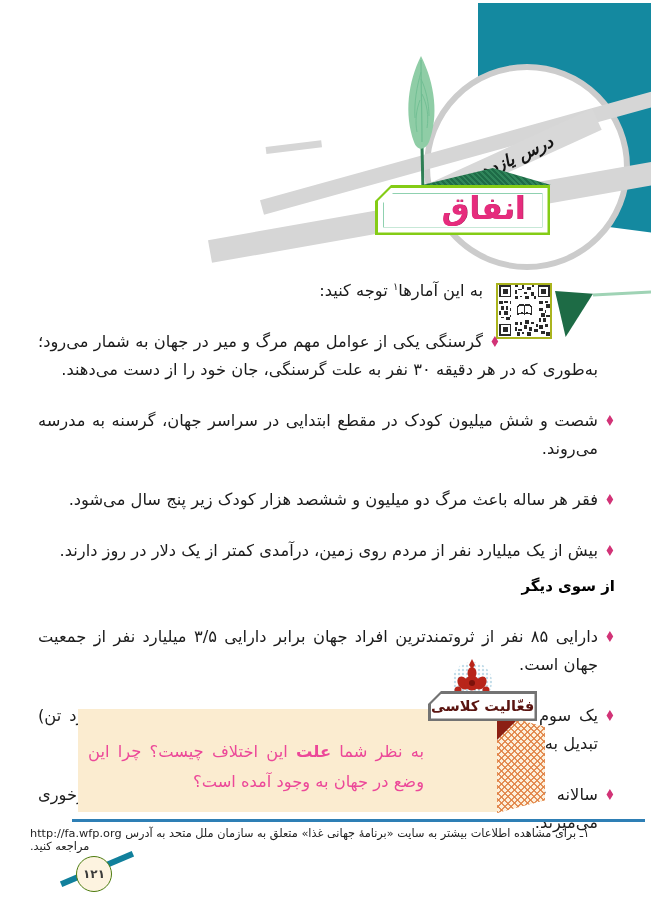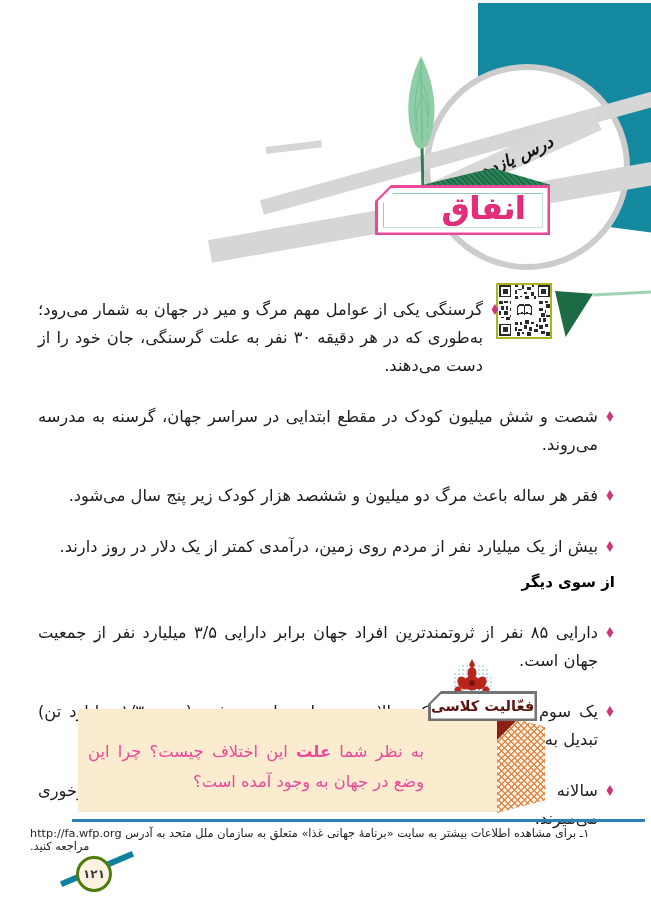--- a/index.html
+++ b/index.html
@@ -17,21 +17,21 @@
   .band-dash{left:266px;top:147px;width:56px;height:7px;transform:rotate(-7deg);z-index:4;}
   .leaf{position:absolute;left:396px;top:54px;width:50px;height:142px;z-index:5;}
   .lesson-banner{position:absolute;left:426px;top:186px;width:188px;height:23px;z-index:6;
     background:#d8d8d8;transform:rotate(-24.6deg);transform-origin:0 50%;
     display:flex;align-items:center;justify-content:center;}
   .lesson-banner span{font-size:17px;font-weight:bold;font-style:italic;color:#151515;letter-spacing:1px;}
   .roof{position:absolute;left:422px;top:168px;width:129px;height:17px;z-index:6;
     clip-path:polygon(55% 0,100% 100%,0 100%);
     background:repeating-linear-gradient(45deg,#1e6b47 0 2px,#2f855a 2px 4px);}
   .title-box{position:absolute;left:375px;top:185px;width:175px;height:50px;z-index:7;
-    background:#ec4899;clip-path:polygon(16px 0,100% 0,100% 100%,0 100%,0 16px);}
+    background:#84cc16;clip-path:polygon(16px 0,100% 0,100% 100%,0 100%,0 16px);}
   .title-box-inner{position:absolute;inset:2.5px;background:#ffffff;
     clip-path:polygon(14px 0,100% 0,100% 100%,0 100%,0 14px);}
   .title-box-line{position:absolute;inset:5px;border:1px solid #8fd1b0;
     clip-path:polygon(11px 0,100% 0,100% 100%,0 100%,0 11px);}
   .title-text{position:absolute;right:22px;top:50%;transform:translateY(-56%);
     font-size:31px;font-weight:bold;color:#e62c7d;text-shadow:0.5px 0.5px 0 #9c1d55;}
 
   
   .content{position:absolute;left:38px;top:273px;width:577px;z-index:8;
     direction:rtl;text-align:justify;font-size:16.3px;line-height:28px;color:#1c1c1c;}
@@ -69,21 +69,21 @@
   .activity-question{position:absolute;left:88px;top:737px;width:336px;z-index:9;
     direction:rtl;text-align:justify;font-size:16.3px;line-height:30px;color:#ec4899;}
 
   
   .foot-rule{position:absolute;left:72px;top:819px;width:573px;height:2.5px;background:#2e7fb5;z-index:8;}
   .footnote{position:absolute;left:30px;top:827px;width:588px;z-index:8;direction:rtl;
     text-align:left;font-size:11.3px;color:#222;}
   .pagenum-bar{position:absolute;left:58px;top:866px;width:78px;height:6px;background:#11809c;
     transform:rotate(-23deg);z-index:8;}
   .pagenum-circle{position:absolute;left:76px;top:856px;width:36px;height:36px;z-index:9;
-    background:#fdf3e0;border:3px solid #4d7c0f;border-radius:50%;box-sizing:border-box;
+    background:#fdf3e0;border:1px solid #4d7c0f;border-radius:50%;box-sizing:border-box;
     display:flex;align-items:center;justify-content:center;}
   .pagenum-circle span{font-size:12px;font-weight:bold;color:#3b3b3b;}
 </style>
 </head>
 <body>
 
 <div class="page">
 
   <div class="teal-block"></div>
   <div class="header-circle"></div>
@@ -181,20 +181,21 @@
               <rect x="24" y="2" width="3" height="3"></rect>
               <rect x="2" y="24" width="3" height="3"></rect>
             </g>
           <rect x="9" y="10" width="11" height="8.5" fill="#ffffff"></rect>
           <path d="M10.5,12.2 C12,11 14,11 14.5,12 L14.5,16.5 C14,15.8 12,15.8 10.5,16.8 Z M18.5,12.2 C17,11 15,11 14.5,12 L14.5,16.5 C15,15.8 17,15.8 18.5,16.8 Z" fill="none" stroke="#2a2a2a" stroke-width="0.9"></path>
           <path d="M14.5,12 L14.5,16.5" stroke="#2a2a2a" stroke-width="0.8"></path>
         </svg>
       </div>
     </div>
 
+    <p class="lead"><span>به این آمارها</span><sup>۱</sup><span> توجه کنید:</span></p>
 
     <div>
 
         <div class="bullet"><span class="diamond">♦</span><span>گرسنگی یکی از عوامل مهم مرگ و میر در جهان به شمار می‌رود؛ به‌طوری که در هر دقیقه ۳۰ نفر به علت گرسنگی، جان خود را از دست می‌دهند.</span></div>
 
         <div class="bullet"><span class="diamond">♦</span><span>شصت و شش میلیون کودک در مقطع ابتدایی در سراسر جهان، گرسنه به مدرسه می‌روند.</span></div>
 
         <div class="bullet"><span class="diamond">♦</span><span>فقر هر ساله باعث مرگ دو میلیون و ششصد هزار کودک زیر پنج سال می‌شود.</span></div>
 
 

